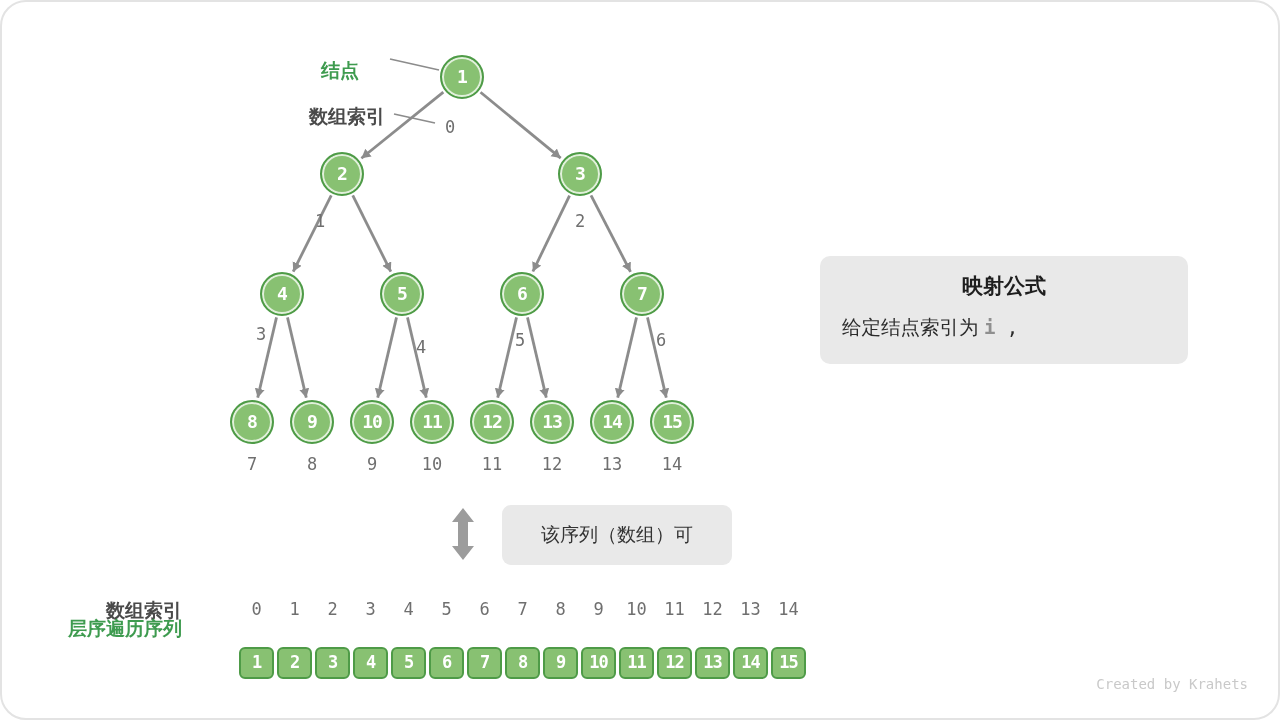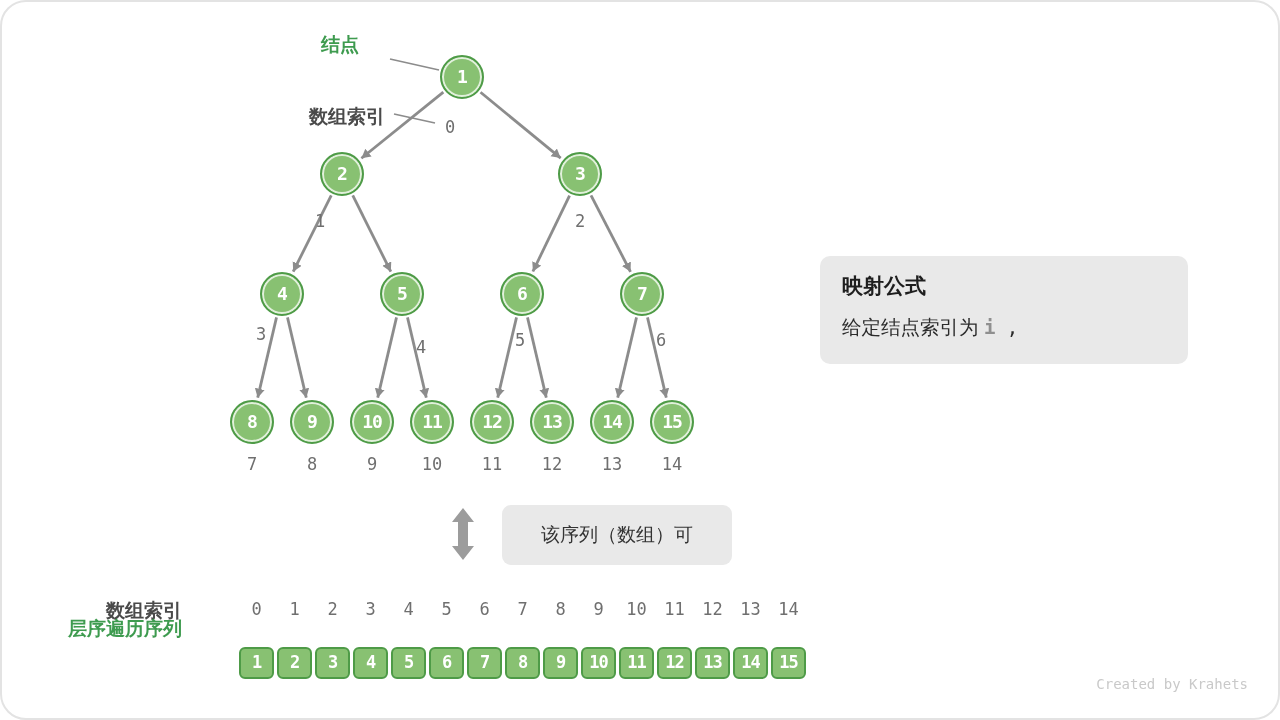--- a/index.html
+++ b/index.html
@@ -21,21 +21,21 @@
     position:absolute; transform:translate(-50%,-50%);
     font:17px "DejaVu Sans Mono", monospace; color:#6F6F6F;
   }
   .lbl-green { position:absolute; color:#3E9B4F; font-weight:bold; font-size:19px; }
   .lbl-gray  { position:absolute; color:#4A4A4A; font-weight:bold; font-size:19px; }
   
   .formula {
     position:absolute; left:818px; top:254px; width:368px;
     background:#E9E9E9; border-radius:10px; padding:16px 22px 18px; color:#2B2B2B;
   }
-  .formula h3 { font-size:21px; margin-bottom:9px; color:#1E1E1E; }
+  .formula h3 { text-align:center; font-size:21px; margin-bottom:9px; color:#1E1E1E; }
   .f-line { font-size:19.5px; line-height:37px; white-space:pre; }
   .f-b { font-weight:normal; }
   .f-mono { font-family:"DejaVu Sans Mono", monospace; font-size:19px; color:#2B2B2B; }
   .f-i { font-family:"DejaVu Sans Mono", monospace; font-size:19px; color:#8F8F8F; font-weight:bold; }
   .indent { padding-left:39px; }
   
   .note-box {
     position:absolute; left:500px; top:503px; width:230px; height:60px;
     background:#E9E9E9; border-radius:9px; color:#333333; font-size:19px;
     text-align:center; display:flex; flex-direction:column; justify-content:center; line-height:26px;
@@ -85,21 +85,21 @@
       <line x1="394.5234082530561" y1="315.36679145362723" x2="375.7047830697332" y2="395.65959223580495" stroke="#8C8C8C" stroke-width="2.8" marker-end="url(#ah)"></line>
       <line x1="405.4765917469439" y1="315.36679145362723" x2="424.2952169302668" y2="395.65959223580495" stroke="#8C8C8C" stroke-width="2.8" marker-end="url(#ah)"></line>
       <line x1="514.5234082530561" y1="315.36679145362723" x2="495.7047830697332" y2="395.65959223580495" stroke="#8C8C8C" stroke-width="2.8" marker-end="url(#ah)"></line>
       <line x1="525.4765917469439" y1="315.36679145362723" x2="544.2952169302667" y2="395.65959223580495" stroke="#8C8C8C" stroke-width="2.8" marker-end="url(#ah)"></line>
       <line x1="634.5234082530561" y1="315.36679145362723" x2="615.7047830697333" y2="395.65959223580495" stroke="#8C8C8C" stroke-width="2.8" marker-end="url(#ah)"></line>
       <line x1="645.4765917469439" y1="315.36679145362723" x2="664.2952169302667" y2="395.65959223580495" stroke="#8C8C8C" stroke-width="2.8" marker-end="url(#ah)"></line>
       <line x1="388" y1="57" x2="437" y2="68" stroke="#8C8C8C" stroke-width="1.5"></line>
       <line x1="392" y1="112" x2="433" y2="121" stroke="#8C8C8C" stroke-width="1.5"></line>
     </svg>
 
-  <div class="lbl-green" style="left:319px; top:30px;text-align:right;">结点</div>
+  <div class="lbl-green" style="left:319px; top:56px;text-align:right;">结点</div>
   <div class="lbl-gray" style="left:307px; top:102px;">数组索引</div>
 
   <div id="tree-layer" style="position:absolute; inset:0;">
       <div class="tnode" style="left: 438px; top: 53px;">1</div>
       <div class="tindex" style="left: 448px; top: 125px;">0</div>
       <div class="tnode" style="left: 318px; top: 150px;">2</div>
       <div class="tindex" style="left: 318px; top: 219px;">1</div>
       <div class="tnode" style="left: 556px; top: 150px;">3</div>
       <div class="tindex" style="left: 578px; top: 219px;">2</div>
       <div class="tnode" style="left: 258px; top: 270px;">4</div>

